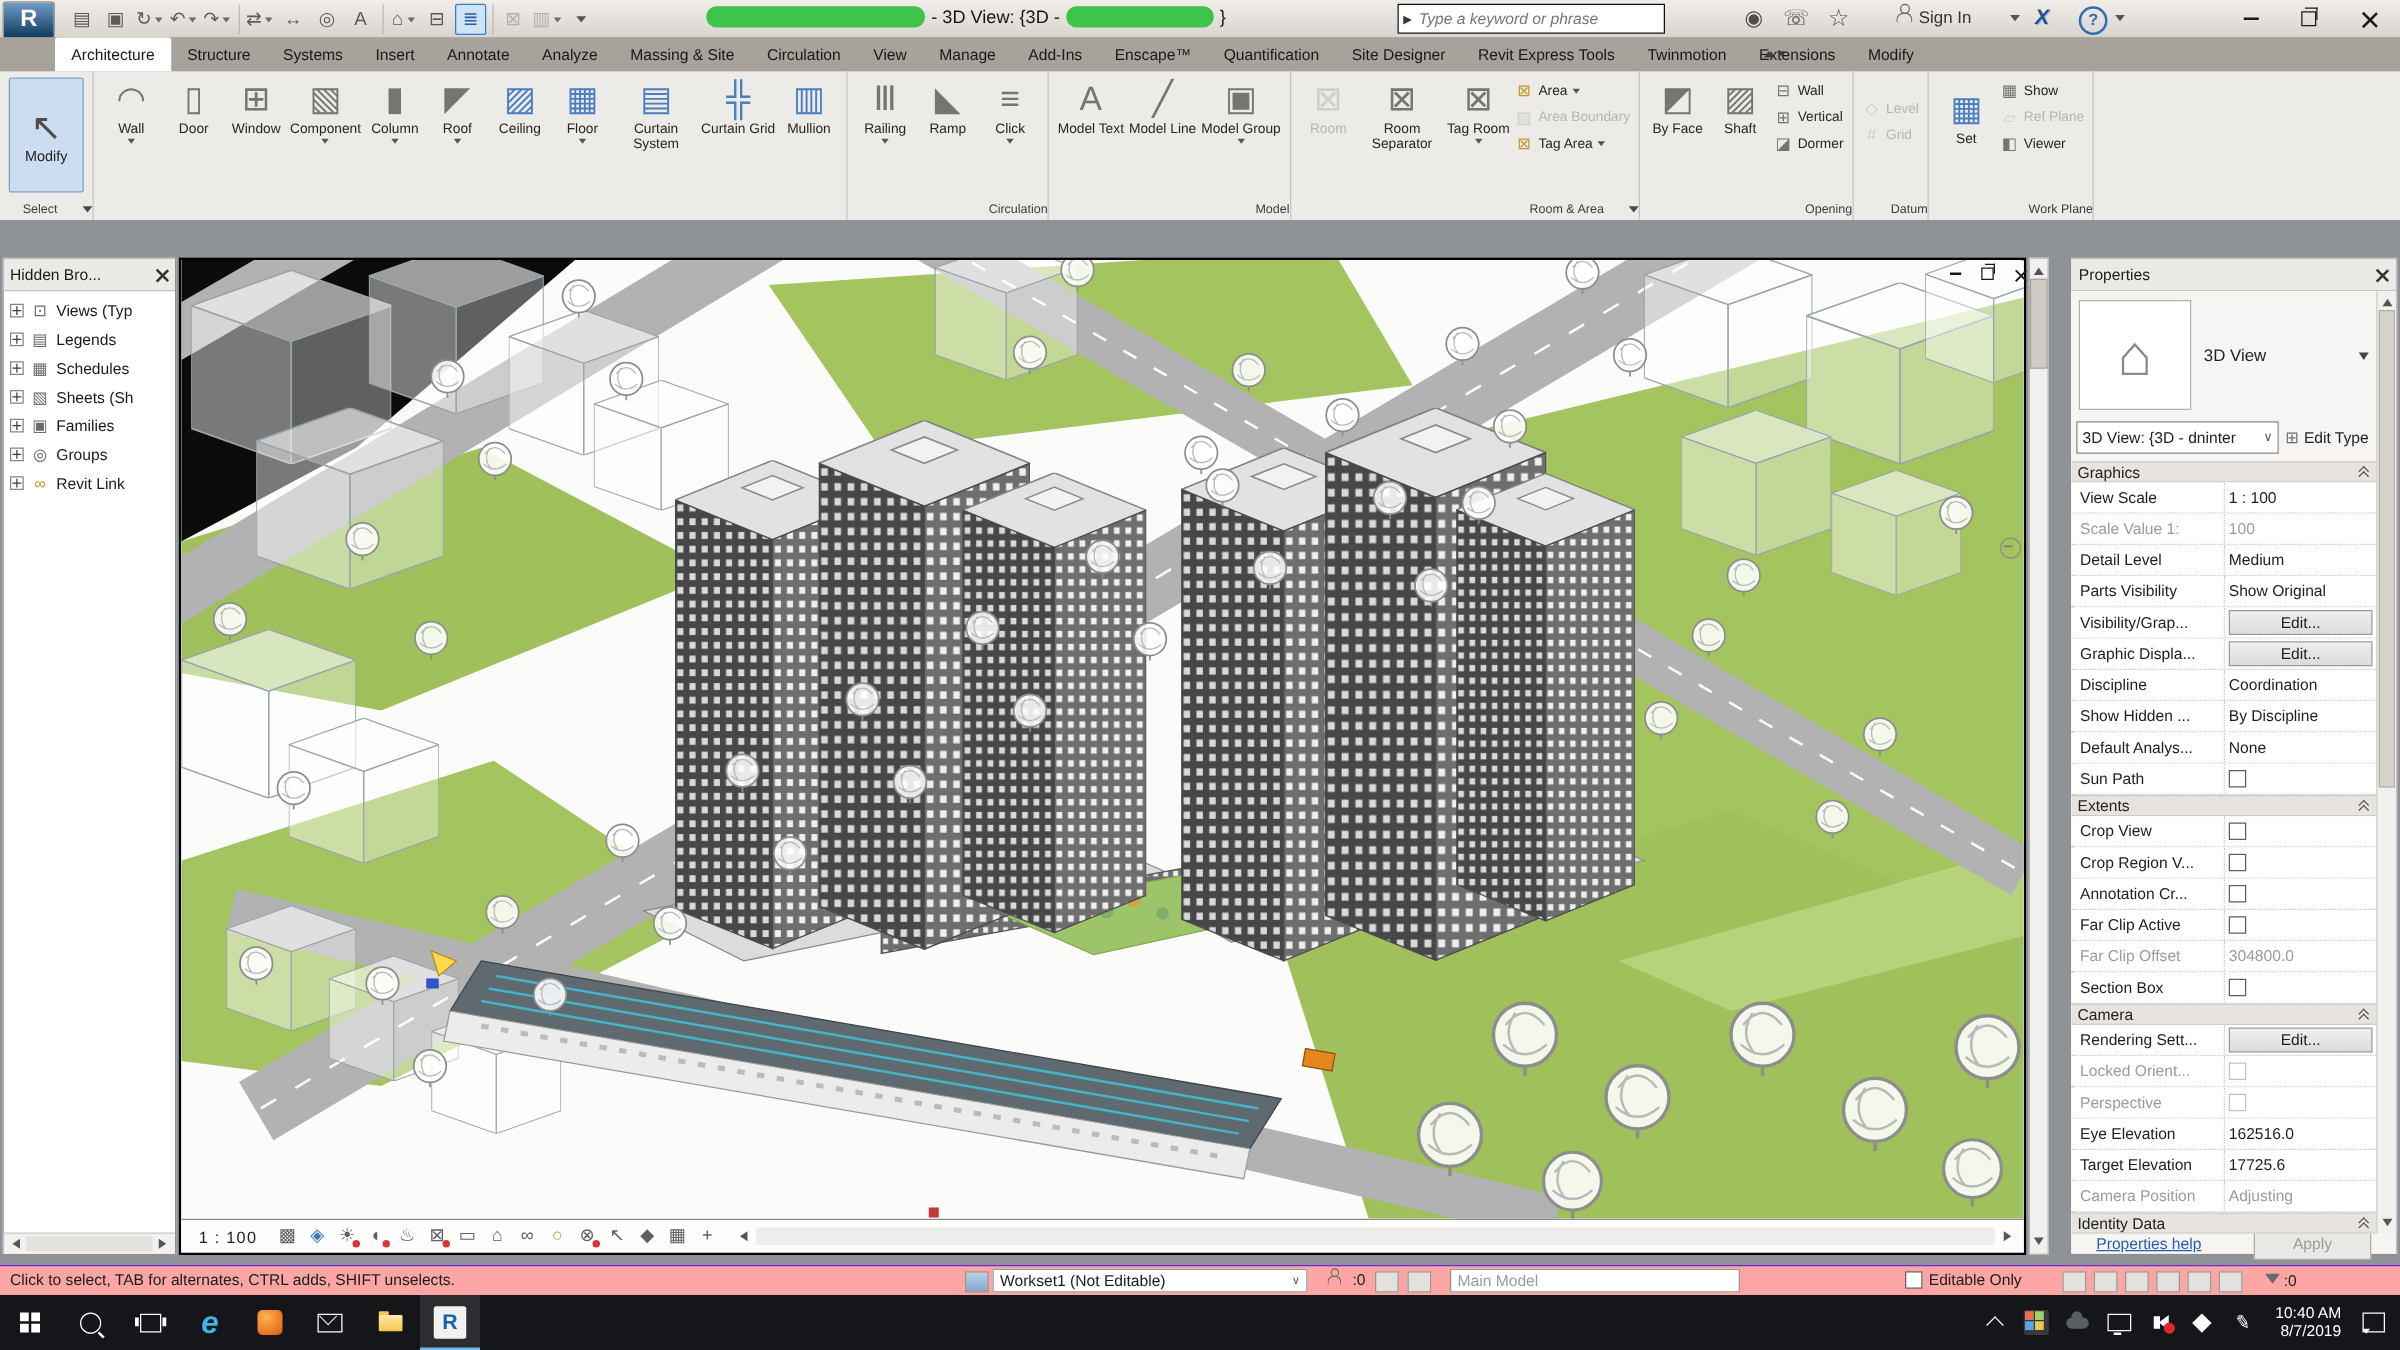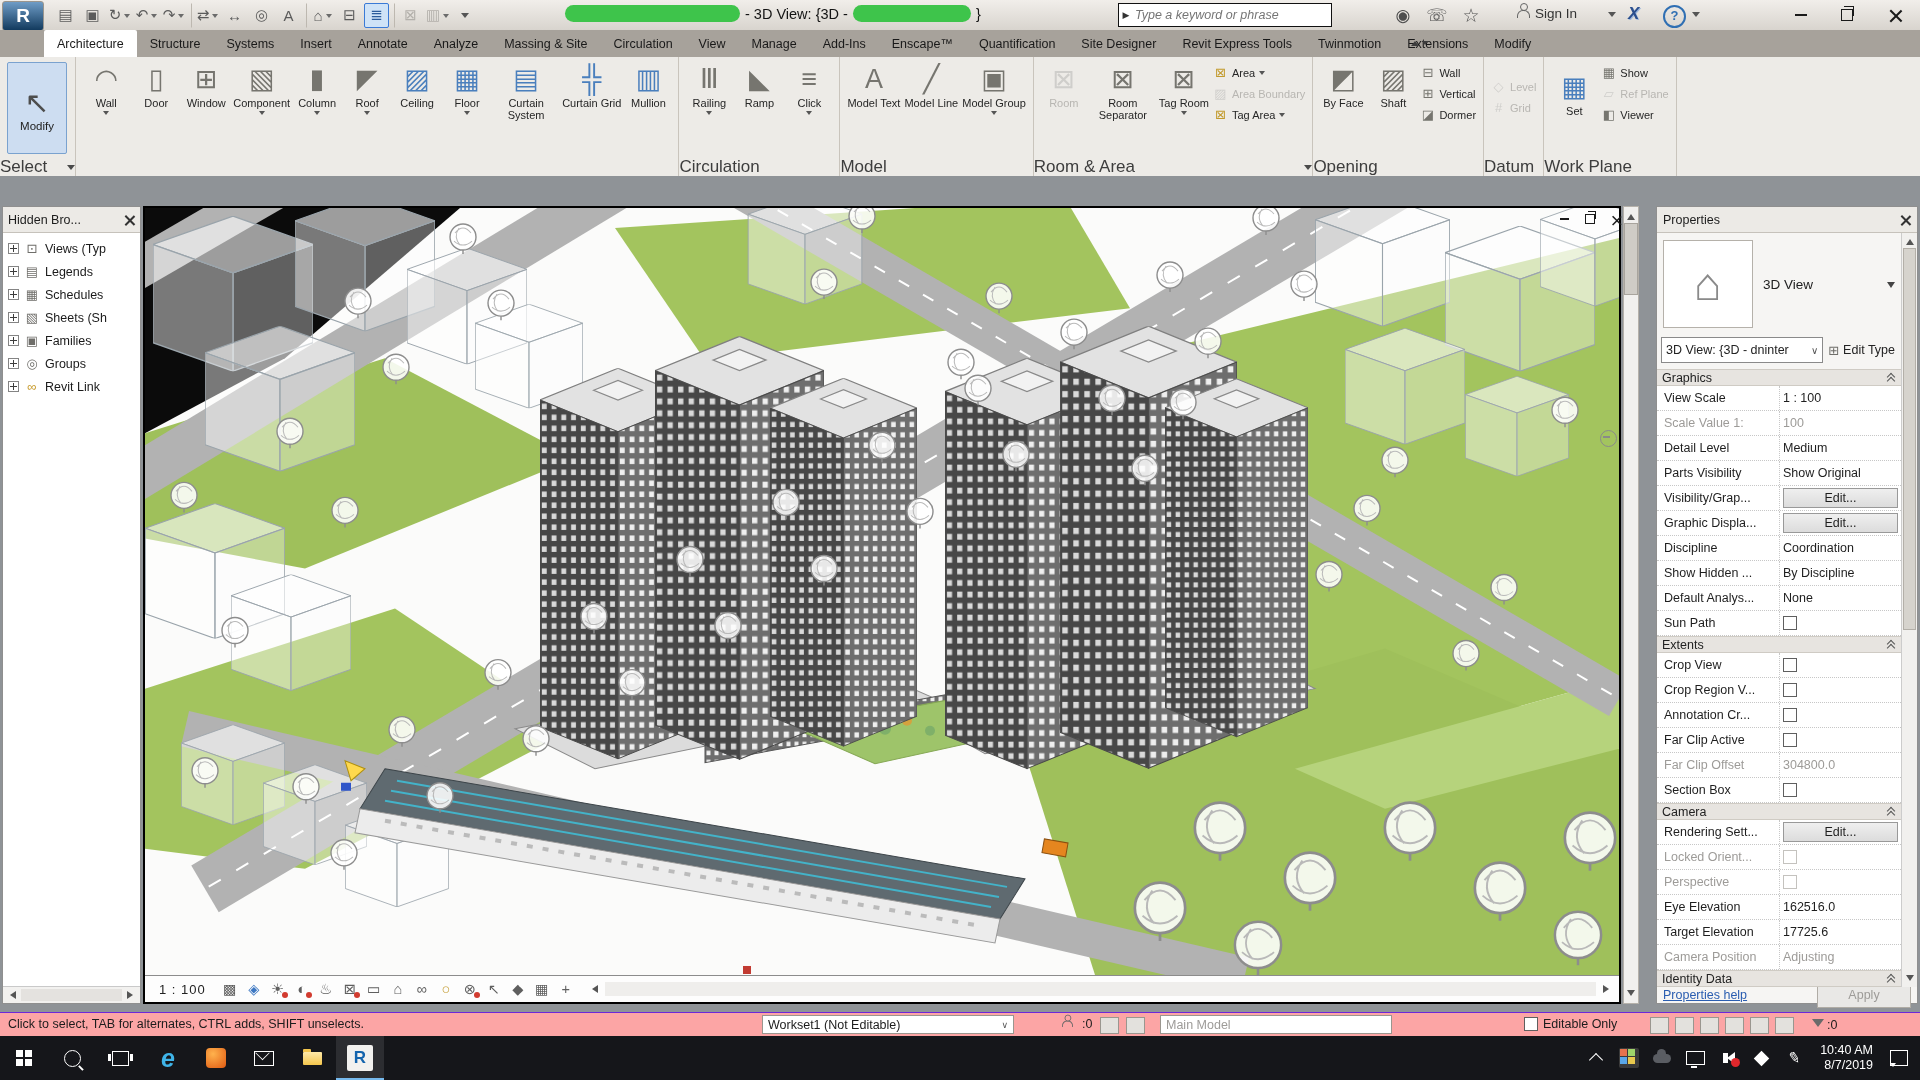--- a/index.html
+++ b/index.html
@@ -49,21 +49,21 @@
     display:flex;align-items:stretch;padding-left:44px;box-sizing:border-box;}
   .rtab{padding:0 13px;font-size:12.5px;color:#191919;display:flex;align-items:center;white-space:nowrap;}
   .rtab.active{background:#fff;border-radius:2px 2px 0 0;}
   #ribcollapse{width:30px;margin-left:8px;display:flex;align-items:center;justify-content:center;gap:3px;}
   #ribcollapse .t1{width:0;height:0;border:4px solid transparent;border-bottom:5px solid #3c3c3c;margin-bottom:4px;}
   #ribcollapse .t2{width:0;height:0;border:3px solid transparent;border-top:4px solid #3c3c3c;margin-top:3px;}
   
   #ribbon{position:absolute;top:57px;left:0;width:1920px;height:119px;background:#edebe7;display:flex;}
   .rpanel{border-right:1px solid #c9c4bc;display:flex;flex-direction:column;}
   .rpanel-body{flex:1;display:flex;align-items:flex-start;padding:3px 5px 0 5px;}
-  .rpanel-label{height:18px;font-size:17px;color:#3d3d3d;display:flex;align-items:center;justify-content:space-between;gap:20px;}
+  .rpanel-label{height:18px;font-size:10px;color:#3d3d3d;display:flex;align-items:center;justify-content:flex-end;gap:20px;}
   .rpanel-label .dd{width:0;height:0;border:4px solid transparent;border-top:5px solid #4a4a4a;margin-top:4px;}
   .rbtn-lg{min-width:46px;max-width:64px;padding:1px 2px;display:flex;flex-direction:column;align-items:center;
     font-size:11px;color:#262626;text-align:center;line-height:12px;}
   .rbtn-lg .ricn{width:34px;height:36px;font-size:27px;color:#76756f;display:flex;align-items:center;justify-content:center;}
   .rbtn-lg.blue .ricn{color:#4a7fbd;}
   .rbtn-lg.dis{color:#b8b6b2;}
   .rbtn-lg.dis .ricn{color:#cfcecb;}
   .rbtn-lg.dd::after{content:"";border:3.5px solid transparent;border-top:4.5px solid #555;margin-top:2px;}
   .smcol{display:flex;flex-direction:column;justify-content:center;padding:4px 2px;gap:4px;}
   .rbtn-sm{display:flex;align-items:center;gap:4px;font-size:11px;color:#262626;height:17px;white-space:nowrap;}
@@ -152,34 +152,34 @@
   .plbl{padding-left:7px;display:flex;align-items:center;color:#1e1e1e;white-space:nowrap;overflow:hidden;}
   .pval{border-left:1px dotted #c7c7c7;display:flex;align-items:center;padding:0 3px;color:#1e1e1e;overflow:hidden;}
   .pvtext{white-space:nowrap;}
   .pbtn-face{display:none;flex:1;text-align:center;background:linear-gradient(#efefef,#dcdcdc);
     border:1px solid #999;height:18px;line-height:18px;}
   .prow.btn .pbtn-face{display:block;}
   .pchk{display:none;width:12px;height:12px;border:1px solid #5f5f5f;background:#fff;}
   .prow.chk .pchk{display:inline-block;}
   .prow.dis .plbl,.prow.dis .pval{color:#9d9b98;}
   .prow.dis .pchk{border-color:#c4c2be;}
-  #pr-foot{height:16px;display:flex;align-items:center;justify-content:space-between;padding:0 6px;background:#f6f5f3;}
+  #pr-foot{height:16px;display:flex;align-items:center;justify-content:space-between;padding:0 20px;background:#f6f5f3;}
   #prophelp{color:#2a5db0;text-decoration:underline;}
   #applybtn{width:92px;height:23px;background:#e9e8e6;border:1px solid #b0aca5;color:#9d9b98;
     text-align:center;line-height:22px;}
   
   #statusbar{position:absolute;left:0;top:1012px;width:1920px;height:24px;background:#fca5a5;
     border-top:1px solid #6d28d9;font-size:12.5px;color:#1c1c1c;}
   #sb-hint{position:absolute;left:8px;top:4px;}
   .sb-ic{position:absolute;top:4px;width:17px;height:15px;border:1px solid #9a968f;background:#e3e1dd;}
   #sb-worksets-ic{left:772px;background:linear-gradient(#bcd2e8,#7fa8cf);}
   .sb-drop{position:absolute;top:2px;height:19px;border:1px solid #9a968f;background:#fff;display:flex;
     align-items:center;padding:0 5px;box-sizing:border-box;}
   .sb-drop .chev{margin-left:auto;color:#555;font-size:9px;padding-left:6px;}
-  #sb-workset{left:762px;width:252px;}
+  #sb-workset{left:794px;width:252px;}
   #sb-borrow{position:absolute;left:1056px;top:4px;display:flex;align-items:center;gap:3px;}
   #sb-borrow .person{transform:scale(.85);}
   #sb-mainmodel{left:1160px;width:232px;color:#9d9b98;}
   #sb-editable{position:absolute;left:1524px;top:4px;display:flex;align-items:center;gap:5px;}
   .cbox{width:12px;height:12px;border:1px solid #5f5f5f;background:#fff;}
   #sb-togglerow{position:absolute;left:1650px;top:4px;display:flex;gap:6px;}
   #sb-filter{position:absolute;left:1812px;top:4px;display:flex;align-items:center;gap:3px;}
   .funnel{width:0;height:0;border:6px solid transparent;border-top:8px solid #6a6a6a;margin-top:2px;}
   
   #taskbar{position:absolute;left:0;top:1036px;width:1920px;height:44px;background:#15161a;display:flex;align-items:stretch;}

